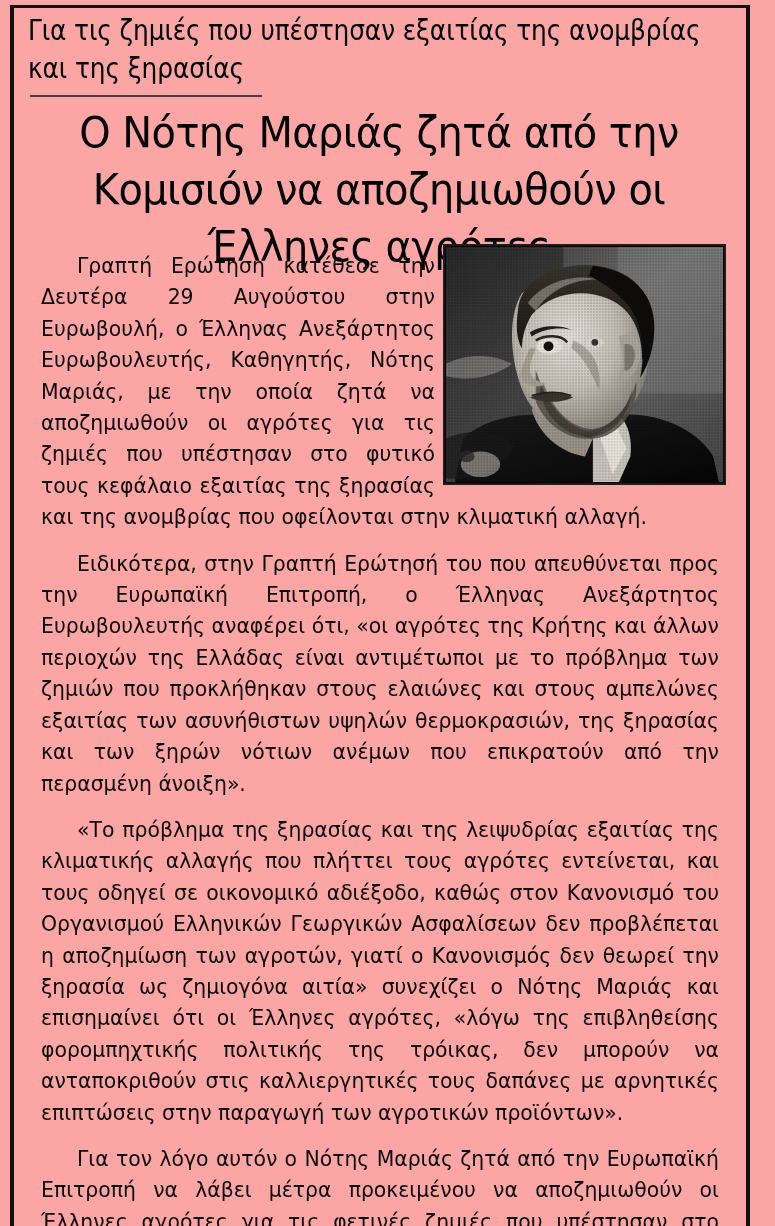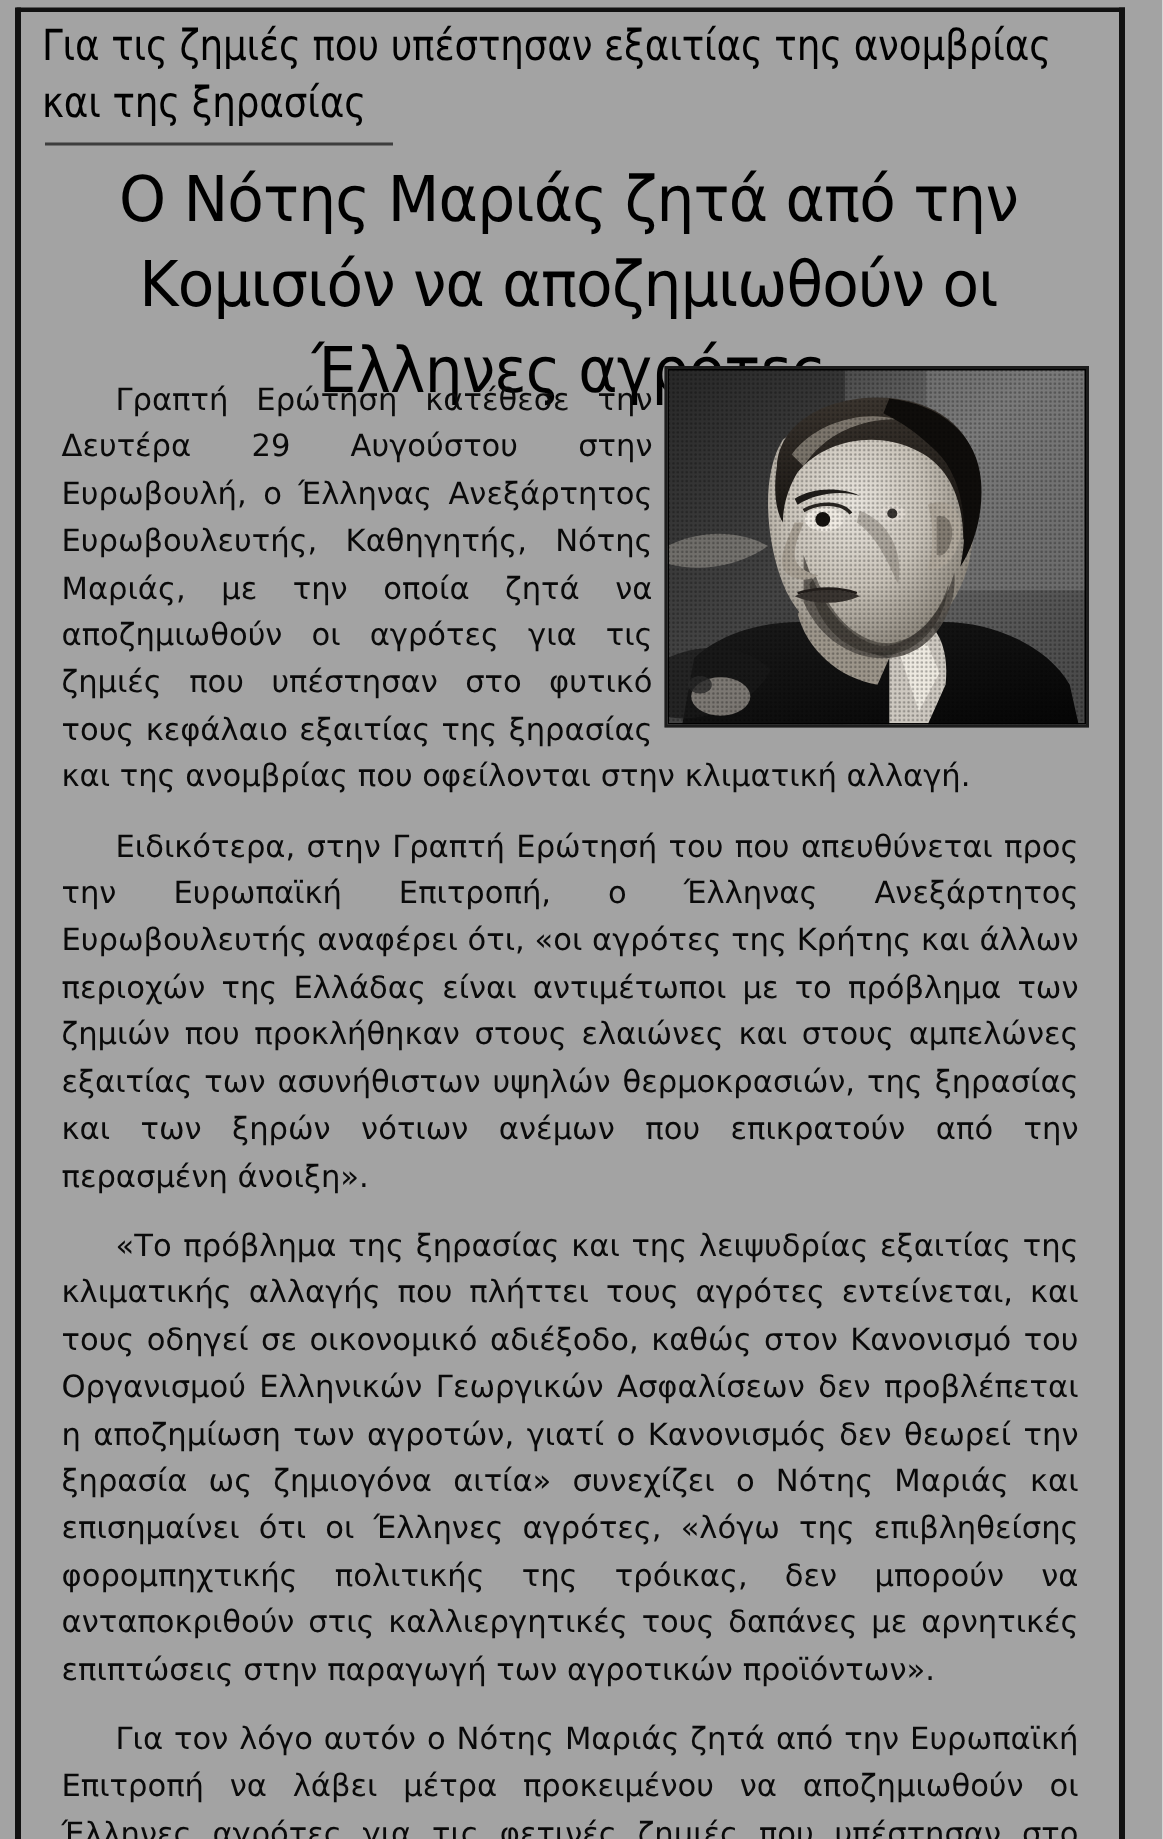--- a/index.html
+++ b/index.html
@@ -17,21 +17,21 @@
     position: relative;
   }
 
   
   .clipping {
     position: absolute;
     left: 0;
     top: 0;
     width: 775px;
     height: 1226px;
-    background: #a3a3a3;
+    background: #fca5a5;
     box-sizing: border-box;
   }
 
   .rule-top {
     position: absolute;
     left: 11px;
     top: 5px;
     width: 739px;
     height: 3px;
     background: #111111;

